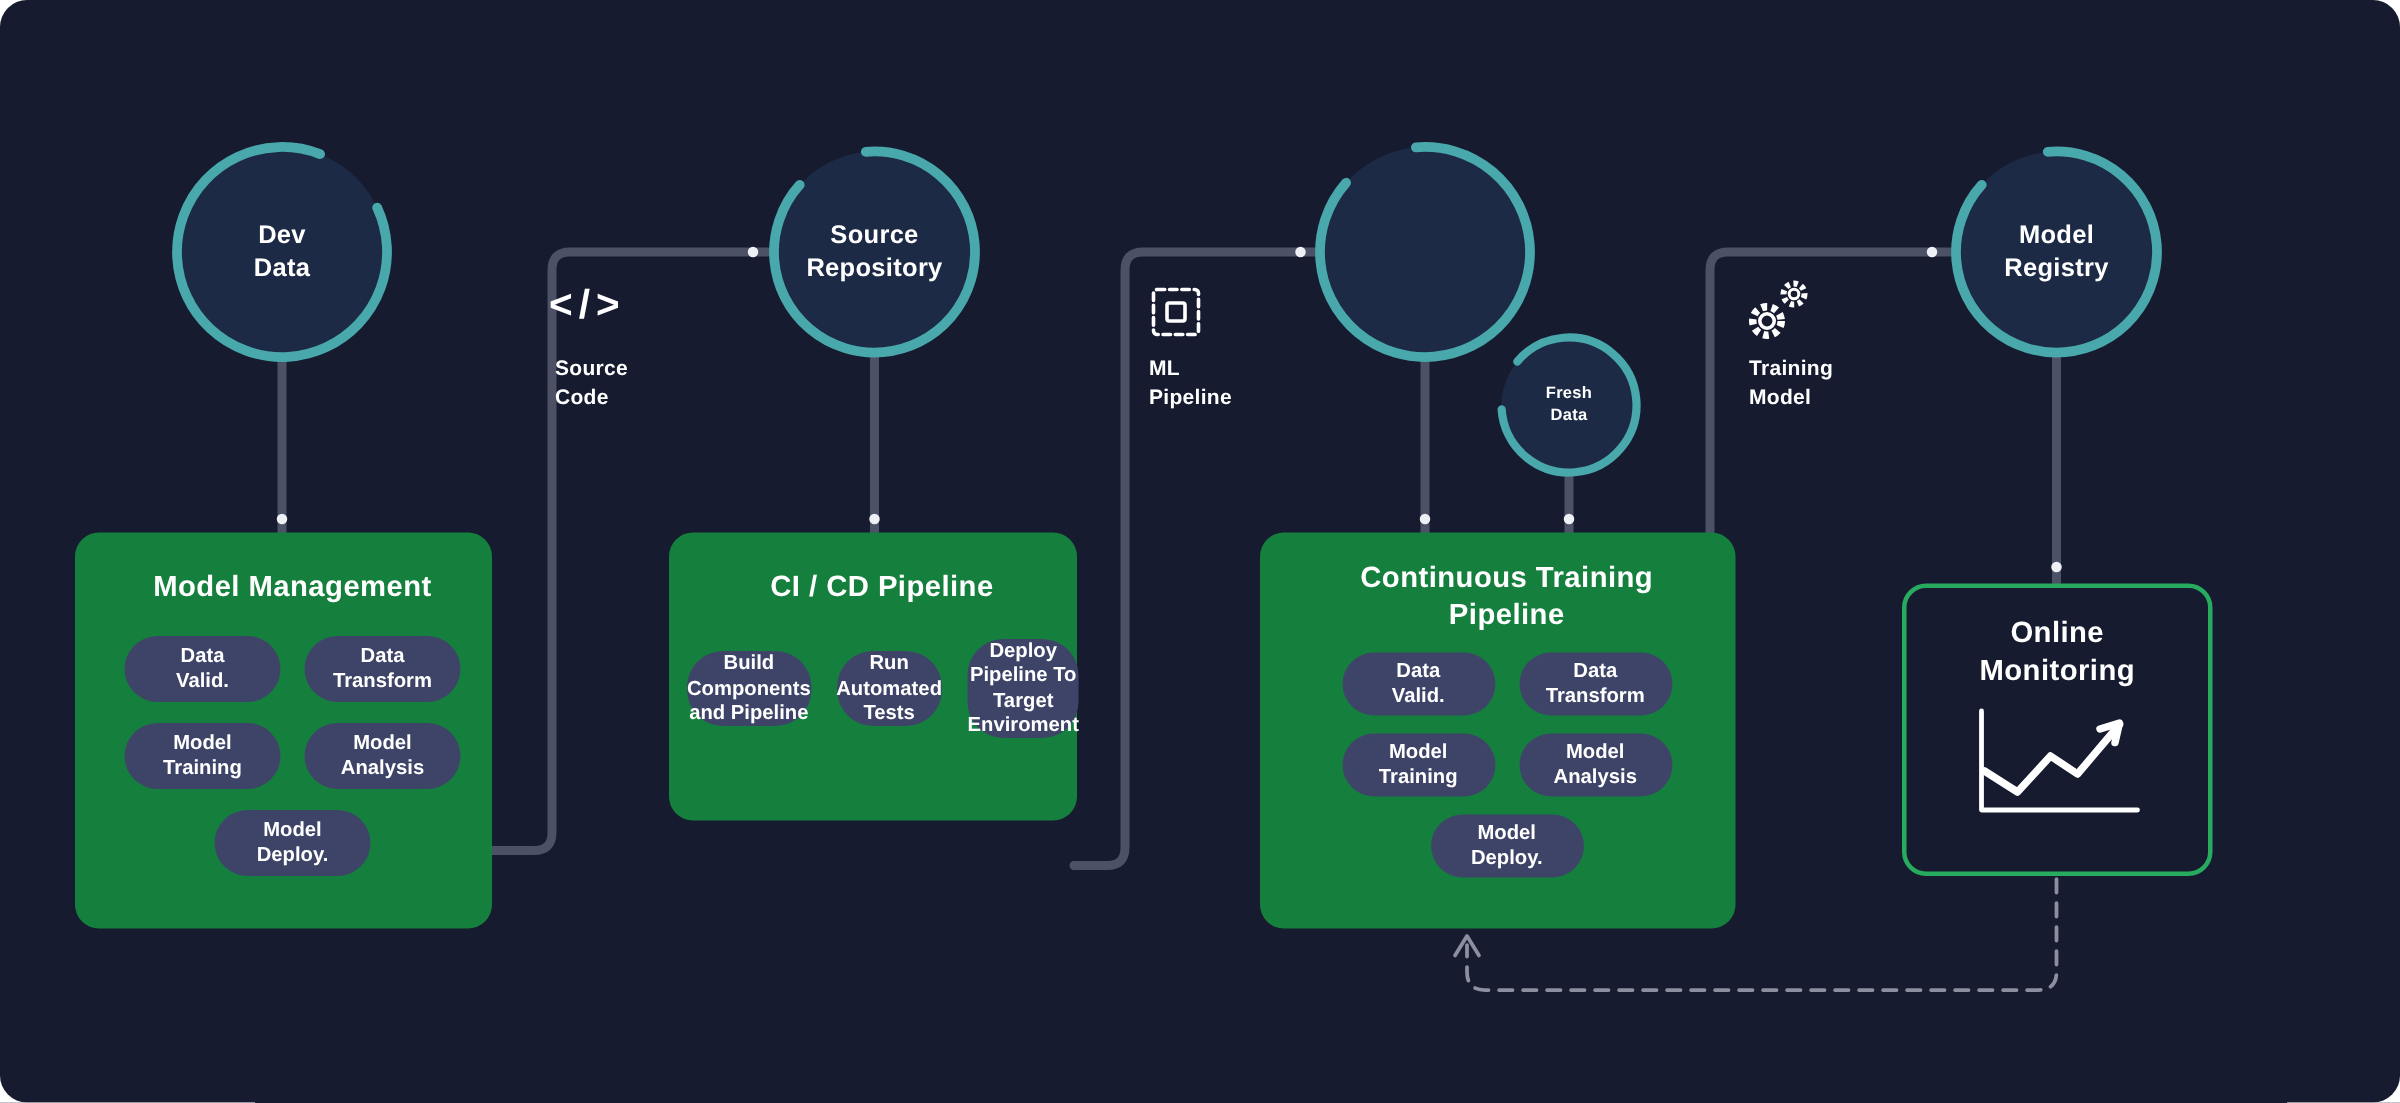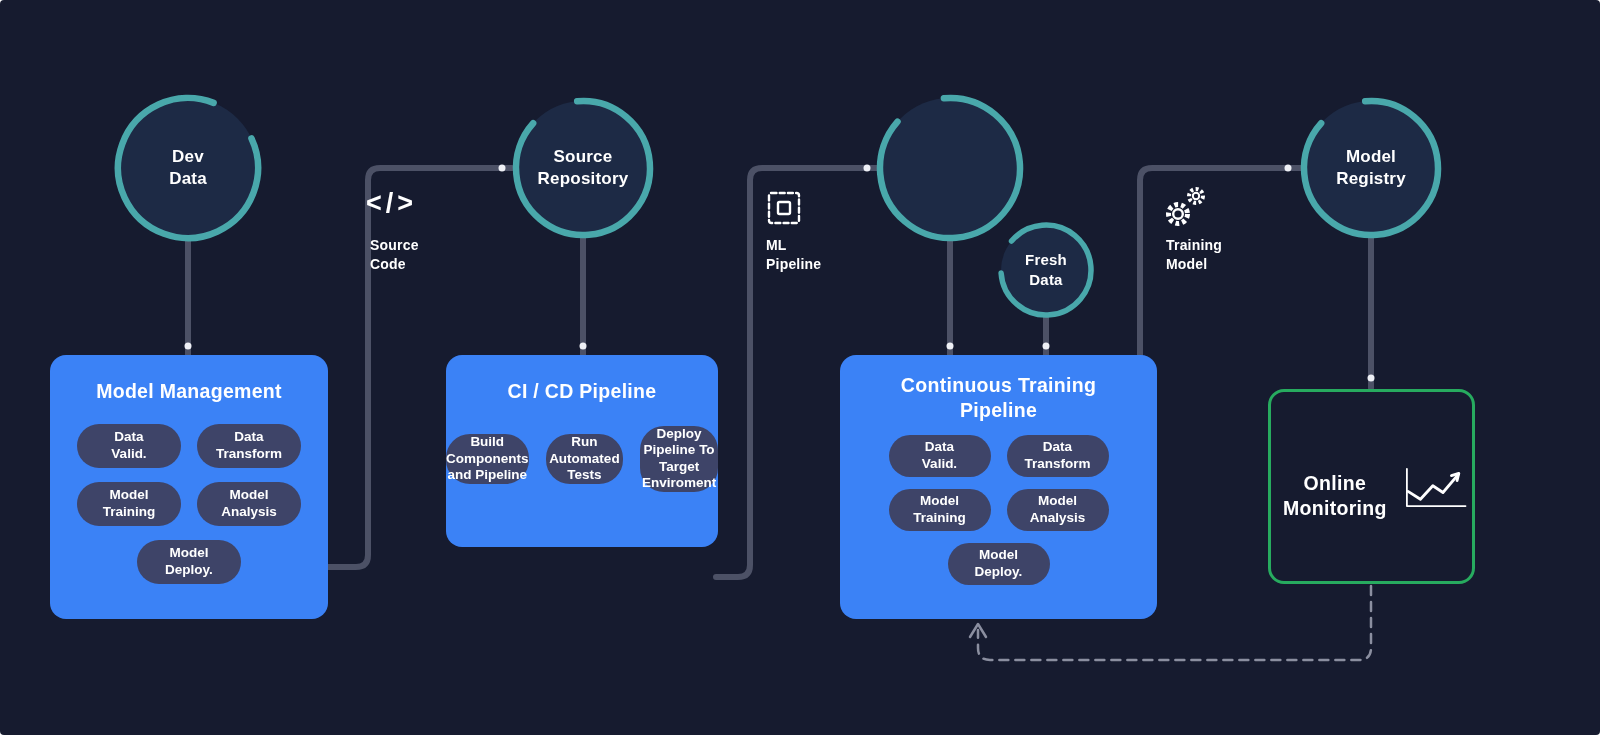--- a/index.html
+++ b/index.html
@@ -4,21 +4,21 @@
 <style>
   * { box-sizing: border-box; margin: 0; padding: 0; }
   html, body { background: #ffffff; }
   body { font-family: "Liberation Sans", "DejaVu Sans", sans-serif; }
 
   .canvas {
     position: relative;
     width: 1600px;
     height: 735px;
     background: #161b2f;
-    border-radius: 4px;
+    border-radius: 18px;
     overflow: hidden;
     color: #ffffff;
   }
 
   .layer { position: absolute; left: 0; top: 0; }
 
   
   .circle-label {
     position: absolute;
     display: flex;
@@ -29,22 +29,23 @@
     font-weight: 700;
     font-size: 17px;
     line-height: 1.32;
     white-space: pre-line;
     letter-spacing: .2px;
   }
 
   
   .panel {
     position: absolute;
-    background: #3b82f6;
+    background: #15803d;
     border-radius: 16px;
+    padding-left: 12px;
   }
   .panel-title {
     margin: 24px 12px 0;
     text-align: center;
     font-size: 19.5px;
     font-weight: 700;
     letter-spacing: .3px;
     line-height: 1.28;
     white-space: pre-line;
     color: #ffffff;
@@ -85,20 +86,21 @@
   .panel.ct .pill { min-height: 42px; width: 102px; }
 
   
   .monitor {
     position: absolute;
     left: 1268px; top: 389px;
     width: 207px; height: 195px;
     border: 3px solid #27ab5f;
     border-radius: 16px;
     display: flex;
+    flex-direction: column;
     align-items: center;
   }
   .monitor .panel-title { margin-top: 18px; }
   .monitor svg { margin-top: 2px; }
 
   
   .conn-label {
     position: absolute;
     color: #ffffff;
     font-size: 14px;
@@ -170,21 +172,21 @@
       <circle cx="1046" cy="346" r="3.5"></circle>
       <circle cx="1288" cy="168" r="3.5"></circle>
       <circle cx="1371" cy="378" r="3.5"></circle>
     </g>
   </svg>
 
   <div class="circle-label" style="left:118px;top:98px;width:140px;height:140px">Dev
 Data</div>
   <div class="circle-label" style="left:516px;top:101px;width:134px;height:134px">Source
 Repository</div>
-  <div class="circle-label" style="left:1001px;top:225px;width:90px;height:90px;font-size:15px">Fresh
+  <div class="circle-label" style="left:1001px;top:225px;width:90px;height:90px;font-size:11px">Fresh
 Data</div>
   <div class="circle-label" style="left:1304px;top:101px;width:134px;height:134px">Model
 Registry</div>
 
   <div class="code-glyph">&lt;/&gt;</div>
   <div class="conn-label" style="left:370px;top:236px">Source
 Code</div>
 
   <div class="icon-box" style="left:764px;top:188px">
     <svg width="40" height="40" viewBox="0 0 40 40" stroke="#ffffff" fill="none" stroke-linecap="round">

